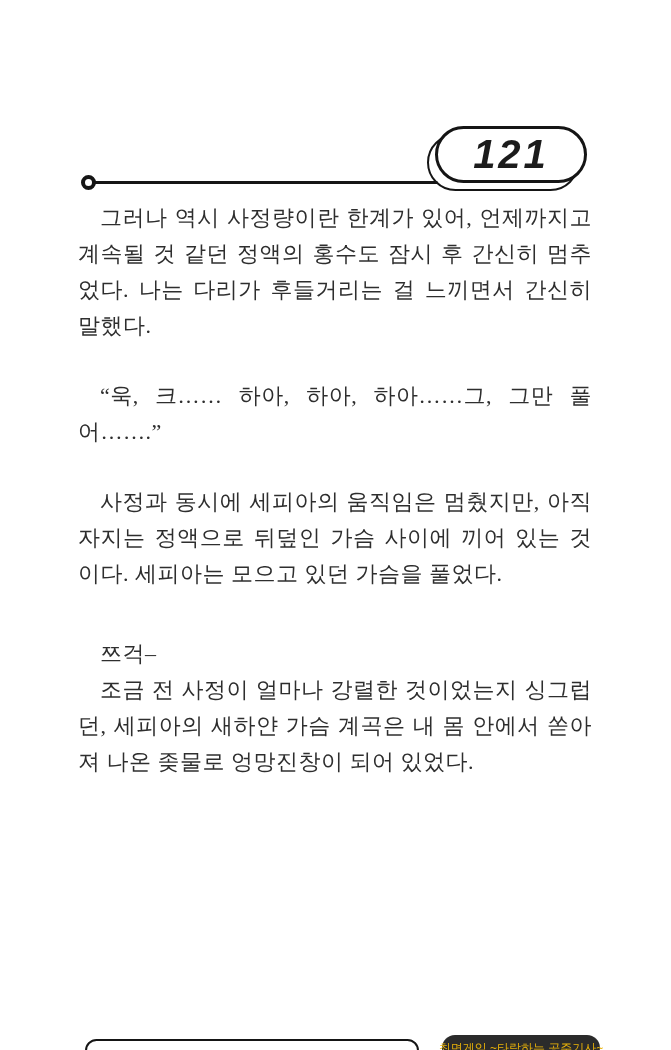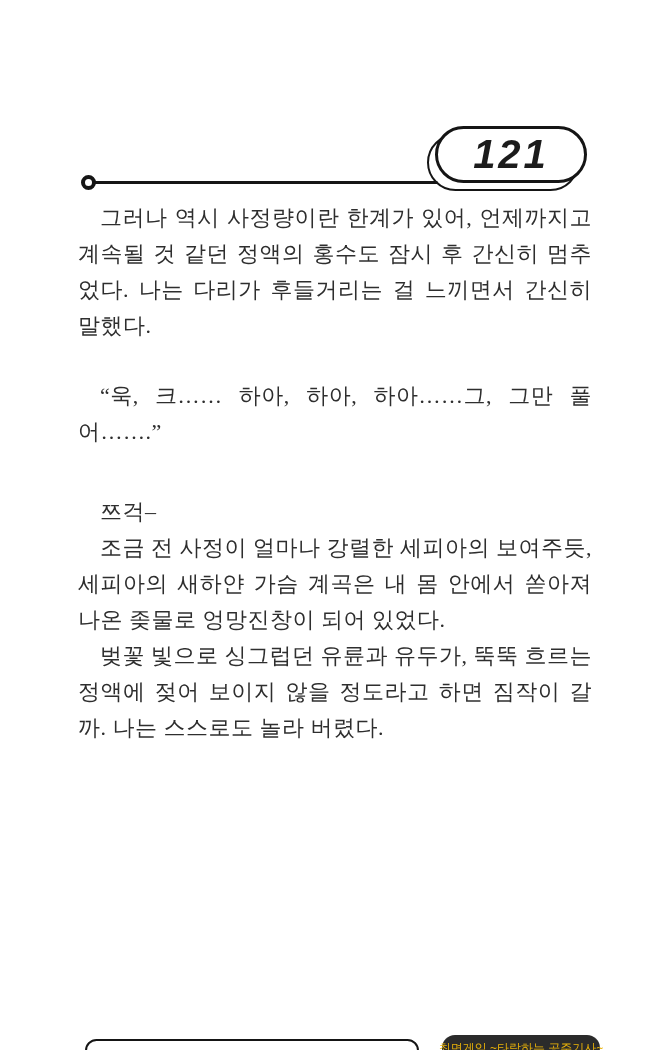--- a/index.html
+++ b/index.html
@@ -136,21 +136,21 @@
   <div class="rule-line"></div>
 
   <div class="page-num-wrap">
     <div class="page-num-echo"></div>
     <div class="page-num">121</div>
   </div>
 
   <main class="text-column">
       <p class="line para">그러나 역시 사정량이란 한계가 있어, 언제까지고 계속될 것 같던 정액의 홍수도 잠시 후 간신히 멈추었다. 나는 다리가 후들거리는 걸 느끼면서 간신히 말했다.</p>
       <p class="line quote_spaced">“욱, 크…… 하아, 하아, 하아……그, 그만 풀어…….”</p>
+      <p class="line para">사정과 동시에 세피아의 움직임은 멈췄지만, 아직 자지는 정액으로 뒤덮인 가슴 사이에 끼어 있는 것이다. 세피아는 모으고 있던 가슴을 풀었다.</p>
       <p class="line sfx_spaced">쯔걱–</p>
-      <p class="line para">조금 전 사정이 얼마나 강렬한 세피아의 보여주듯, 세피아의 새하얀 가슴 계곡은 내 몸 안에서 쏟아져 나온 좆물로 엉망진창이 되어 있었다.</p>
-      <p class="line para">벚꽃 빛으로 싱그럽던 유륜과 유두가, 뚝뚝 흐르는 정액에 젖어 보이지 않을 정도라고 하면 짐작이 갈까. 나는 스스로도 놀라 버렸다.</p>
+      <p class="line para">조금 전 사정이 얼마나 강렬한 것이었는지 싱그럽던, 세피아의 새하얀 가슴 계곡은 내 몸 안에서 쏟아져 나온 좆물로 엉망진창이 되어 있었다.</p>
     </main>
 
   <div class="footer-pill"></div>
   <div class="footer-badge">최면게임 ~타락하는 공주기사~</div>
 
 </div>
 
 </body></html>

